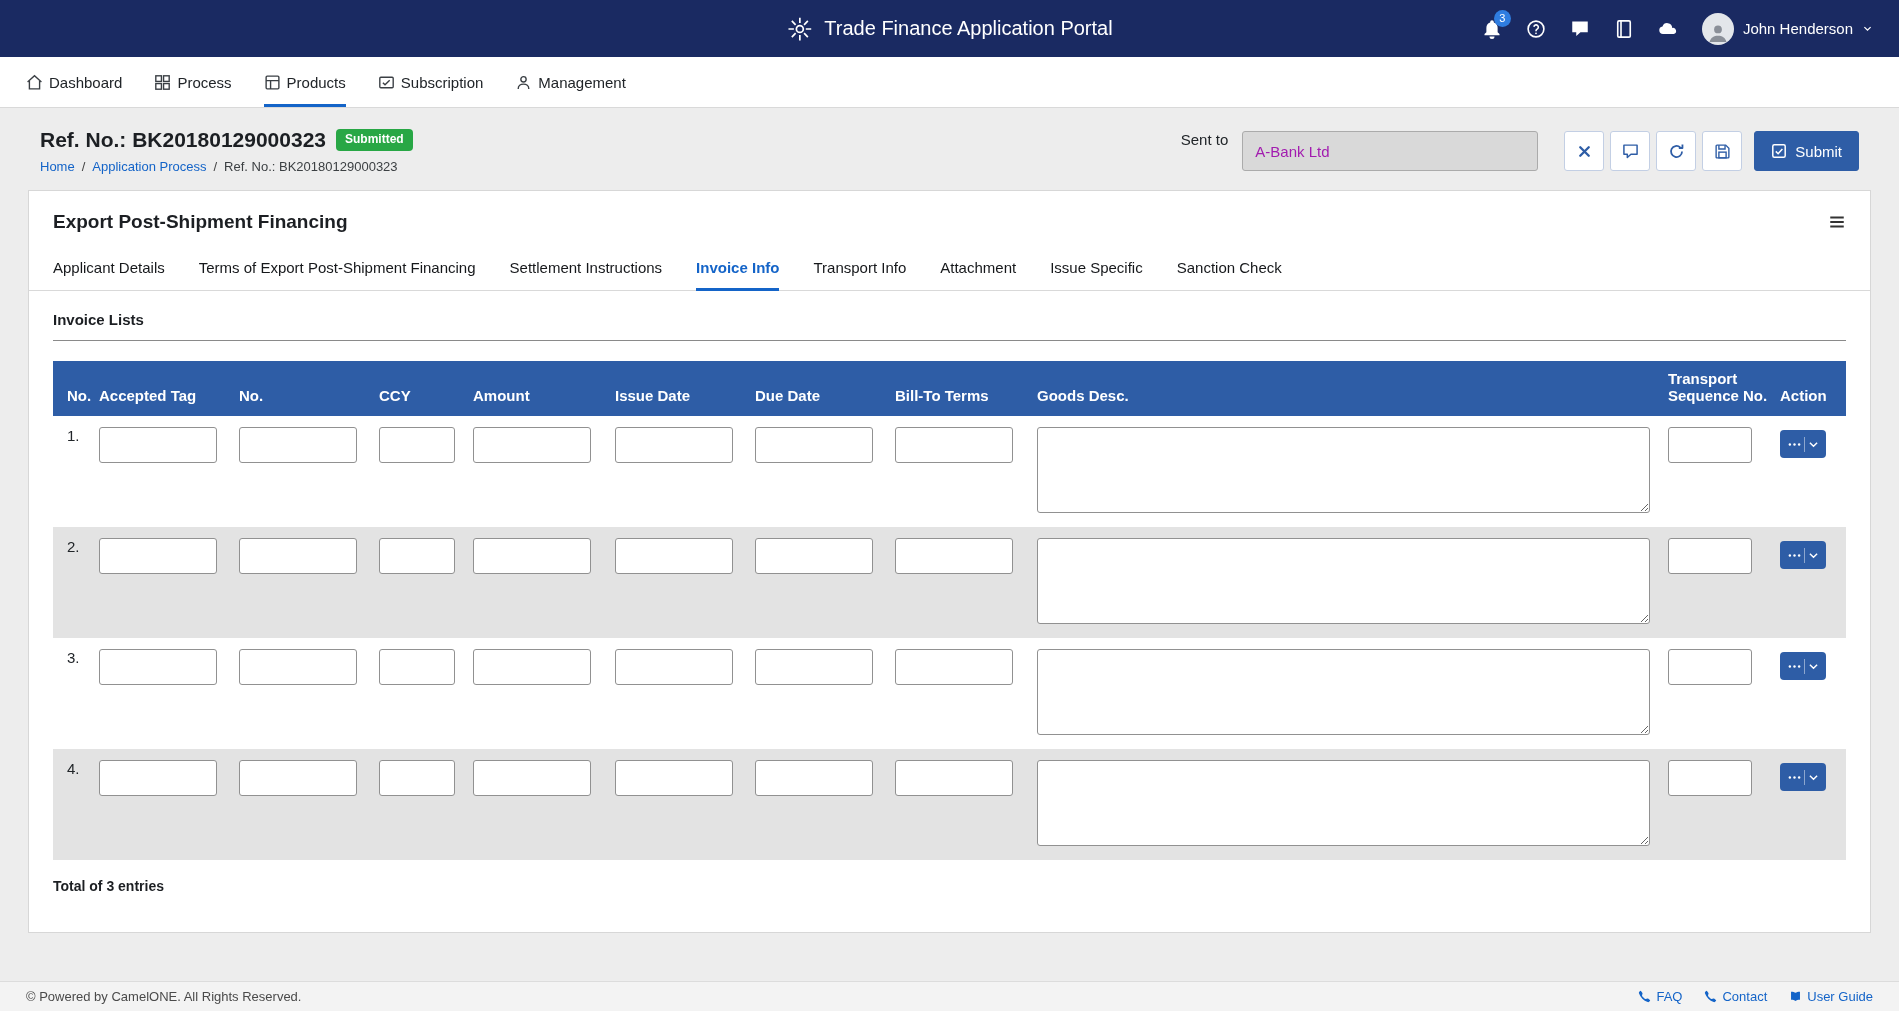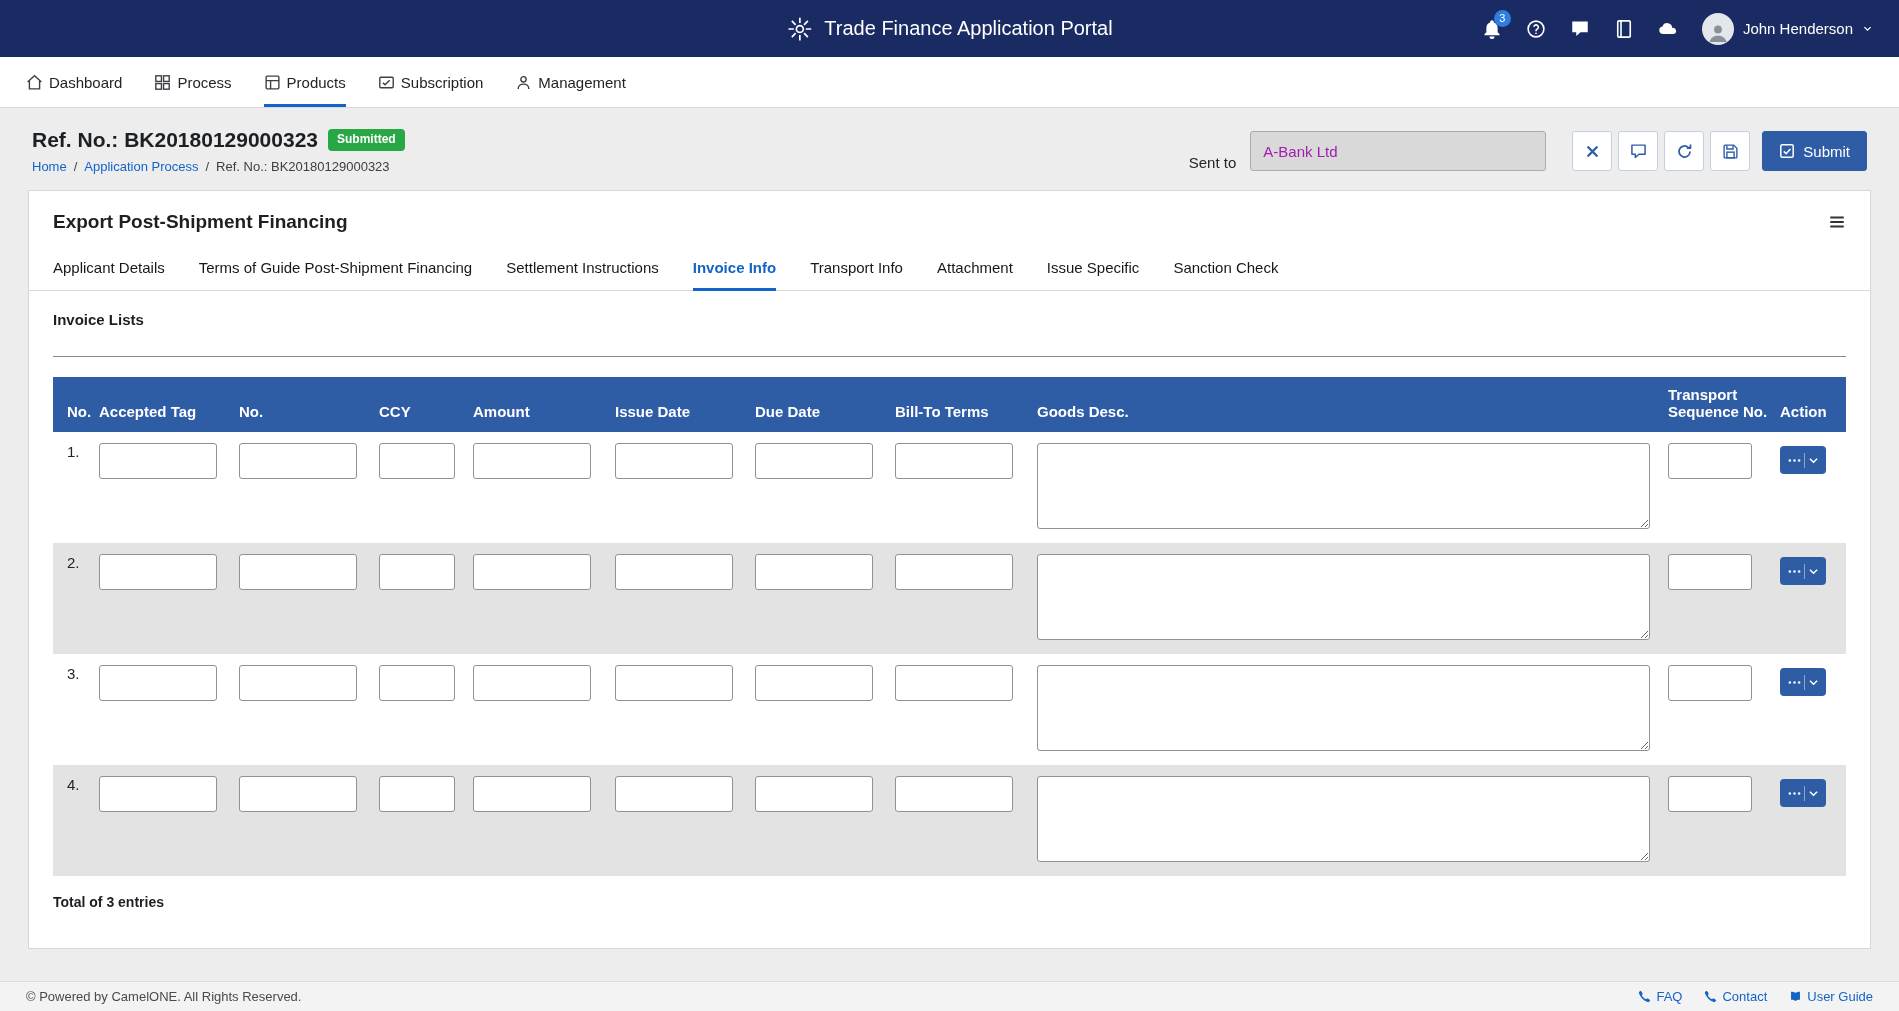--- a/index.html
+++ b/index.html
@@ -22,48 +22,48 @@
   .chev{width:11px;height:11px}
 
   
   .mainnav{background:#fff;border-bottom:1px solid #d9d9d9;height:51px;display:flex;align-items:stretch;padding:0 26px;gap:32px;flex:0 0 auto}
   .nav-item{display:flex;align-items:center;gap:6px;font-size:15px;color:#212529;cursor:pointer;border-bottom:3px solid transparent;padding-top:3px}
   .nav-item svg{width:17px;height:17px;color:#3a3f44}
   .nav-item.active{border-bottom-color:#1464c8}
 
   
   .content{flex:1 0 auto}
-  .page-head{display:flex;align-items:center;justify-content:space-between;padding:20px 32px 16px;flex-wrap:wrap;}
+  .page-head{display:flex;align-items:center;justify-content:space-between;padding:20px 40px 16px;flex-wrap:wrap;}
   .ph-title{font-size:21px;font-weight:bold;color:#1c1f23;display:flex;align-items:center;gap:10px}
   .status-badge{background:#28a745;color:#fff;font-size:12px;font-weight:bold;padding:4px 9px;border-radius:4px;line-height:1.1}
   .breadcrumb{margin-top:7px;font-size:13px;color:#555;display:flex;align-items:center}
   .breadcrumb .bc-link{color:#1464c8;cursor:pointer;text-decoration:none}
   .bc-item + .bc-item::before{content:"/";margin:0 7px;color:#444}
   .bc-current{color:#3c4043}
   .ph-right{display:flex;align-items:center;gap:26px}
-  .sent-group{display:flex;align-items:flex-end}
+  .sent-group{display:flex;align-items:flex-start}
   .sent-label{font-size:15px;color:#212529;padding:0 14px 0 0}
   .sent-input{width:296px;height:40px;background:#d9d9d9;border:1px solid #ababab;border-radius:3px;padding:0 12px;font-size:15px;color:#a21caf;font-family:inherit}
   .btn-row{display:flex;align-items:center;gap:6px}
   .icon-btn{width:40px;height:40px;background:#fff;border:1px solid #c3cfe4;border-radius:3px;display:flex;align-items:center;justify-content:center;color:#2e5da6;cursor:pointer}
   .icon-btn svg{width:17px;height:17px}
   .submit-btn{height:40px;background:#2e5da6;border:1px solid #2e5da6;color:#fff;border-radius:3px;display:flex;align-items:center;gap:8px;padding:0 16px;font-size:15px;cursor:pointer;font-family:inherit;margin-left:6px}
   .submit-btn svg{width:16px;height:16px}
 
   
   .card{background:#fff;border:1px solid #d7d7d7;margin:0 28px 22px}
   .card-head{display:flex;align-items:center;justify-content:space-between;padding:20px 24px 0}
   .card-title{font-size:19px;font-weight:bold;color:#1c1f23}
   .list-icon{color:#333;cursor:pointer}
   .list-icon svg{width:18px;height:18px}
   .tabs{display:flex;gap:34px;padding:0 24px;border-bottom:1px solid #d9d9d9;margin-top:14px}
   .tab{padding:12px 0;font-size:15px;color:#16181b;cursor:pointer;border-bottom:3px solid transparent;margin-bottom:-1px;white-space:nowrap}
   .tab.active{color:#1464c8;font-weight:bold;border-bottom-color:#1464c8}
   .section-wrap{padding:20px 24px 0}
-  .section-title{font-size:15px;font-weight:bold;padding-bottom:28px;border-bottom:1px solid #8a8a8a;color:#1c1f23}
+  .section-title{font-size:15px;font-weight:bold;padding-bottom:12px;border-bottom:1px solid #8a8a8a;color:#1c1f23}
   .table-wrap{padding:20px 24px 0}
   table{width:100%;border-collapse:collapse;table-layout:fixed}
   thead th{background:#2e5da6;color:#fff;font-size:15px;font-weight:bold;text-align:left;vertical-align:bottom;padding:9px 8px 12px 0}
   thead th.first{padding-left:14px}
   tbody td{vertical-align:top;padding:11px 8px 11px 0}
   tbody td.first{padding-left:14px;font-size:15px;color:#212529}
   tbody tr.alt{background:#e3e3e3}
   .inp{height:36px;border:1px solid #919191;border-radius:3px;background:#fff;width:118px;padding:0 8px;font-size:14px;font-family:inherit}
   .inp-ccy{width:76px}
   .inp-seq{width:84px}
@@ -261,21 +261,21 @@
       <h2 class="card-title">Export Post-Shipment Financing</h2>
       <span class="list-icon">
         <svg viewBox="0 0 16 16" fill="none" stroke="currentColor" stroke-width="1.6">
             <path d="M2 4h12M2 8h12M2 12h12"></path>
           </svg>
       </span>
     </div>
 
     <div class="tabs">
       <div class="tab">Applicant Details</div>
-      <div class="tab">Terms of Guide Post-Shipment Financing</div>
+      <div class="tab">Terms of Export Post-Shipment Financing</div>
       <div class="tab">Settlement Instructions</div>
       <div class="tab active">Invoice Info</div>
       <div class="tab">Transport Info</div>
       <div class="tab">Attachment</div>
       <div class="tab">Issue Specific</div>
       <div class="tab">Sanction Check</div>
     </div>
 
     <div class="section-wrap">
       <div class="section-title">Invoice Lists</div>

